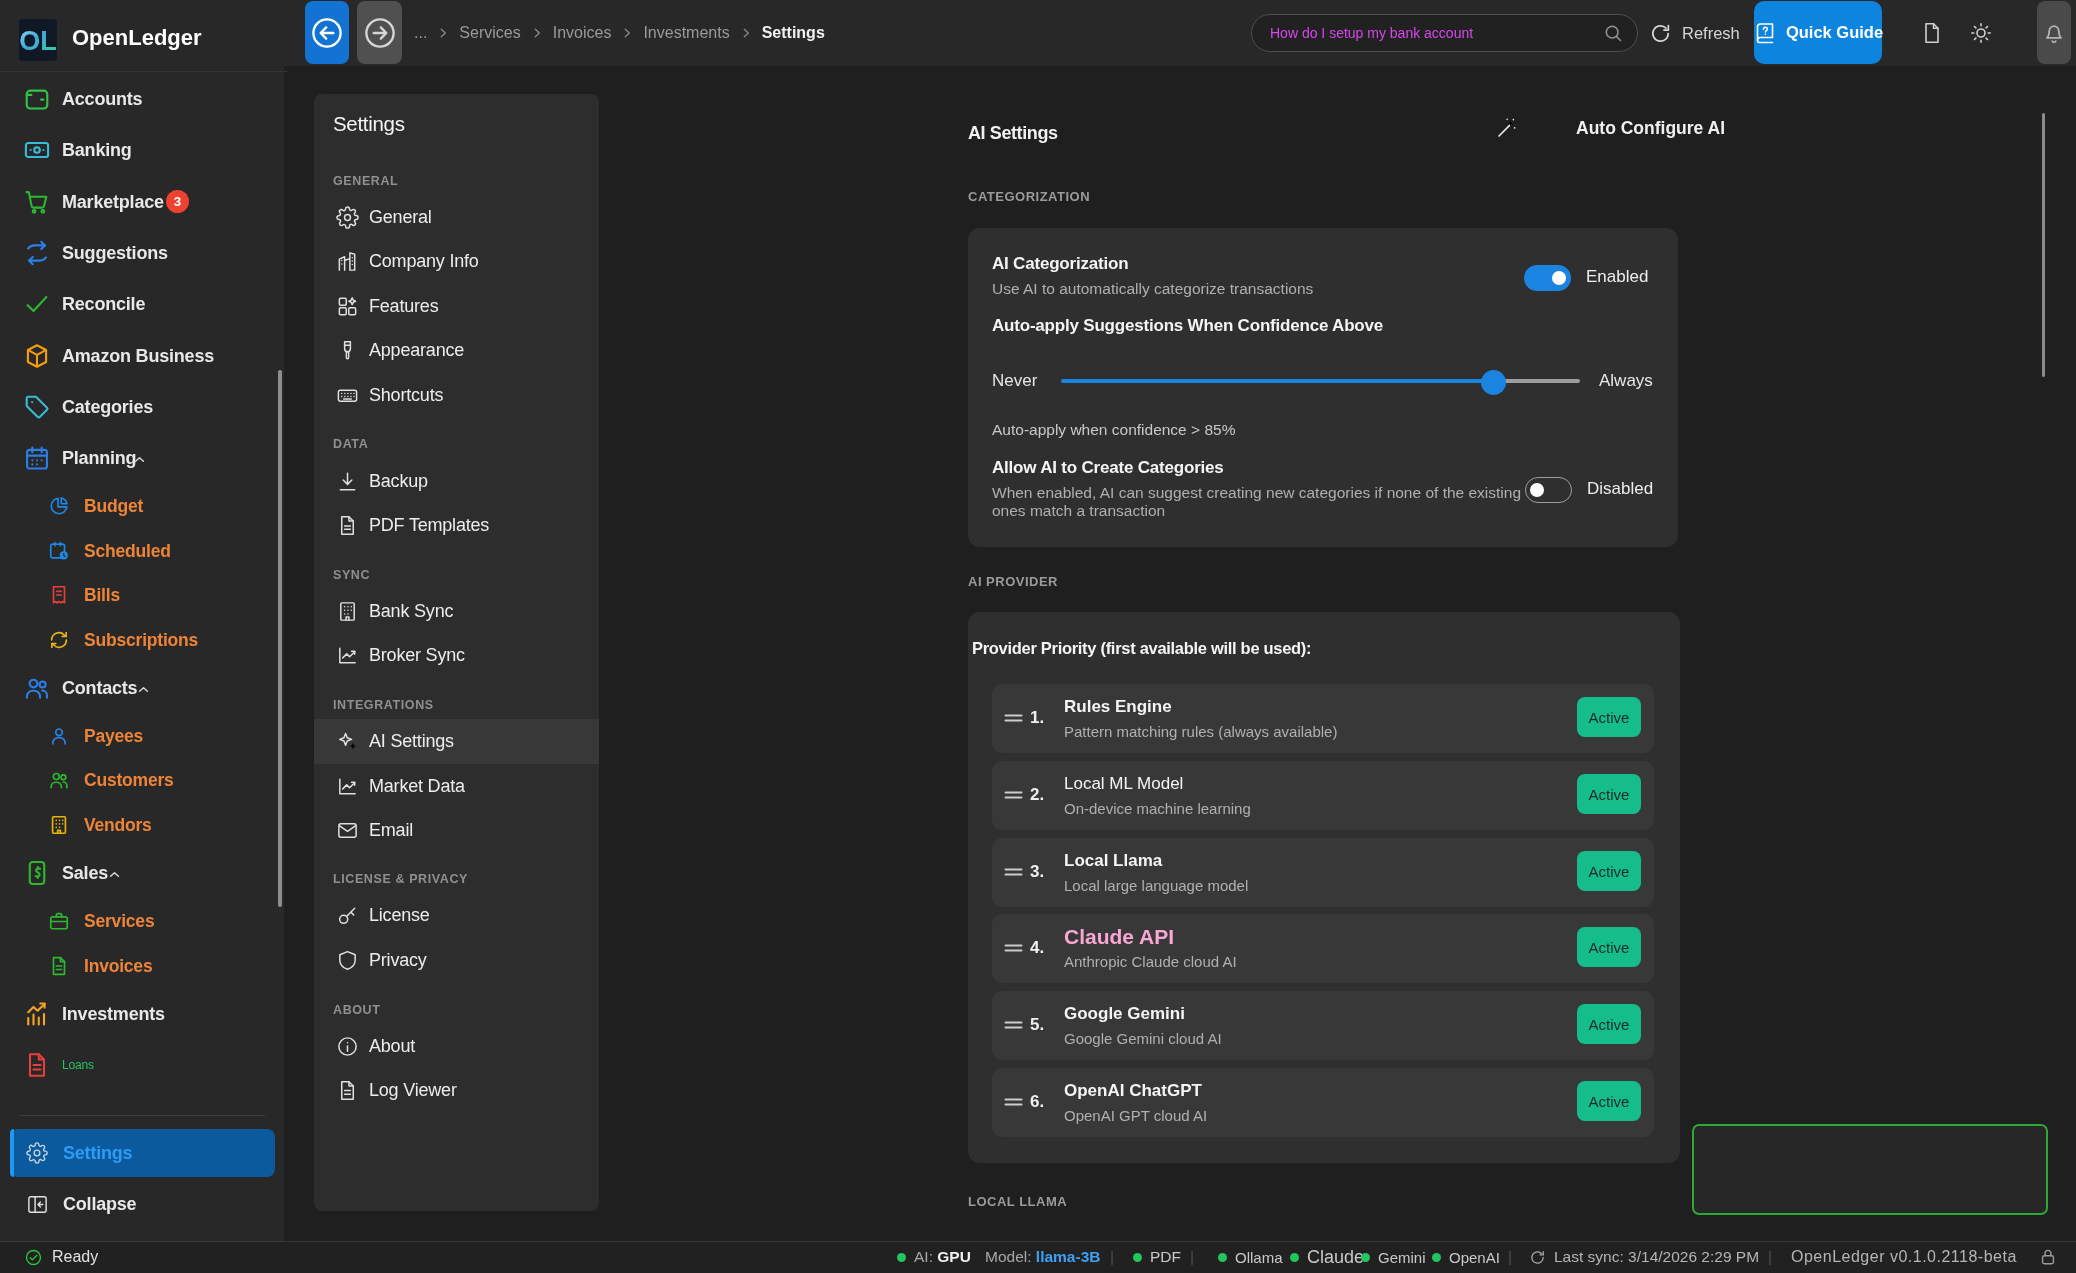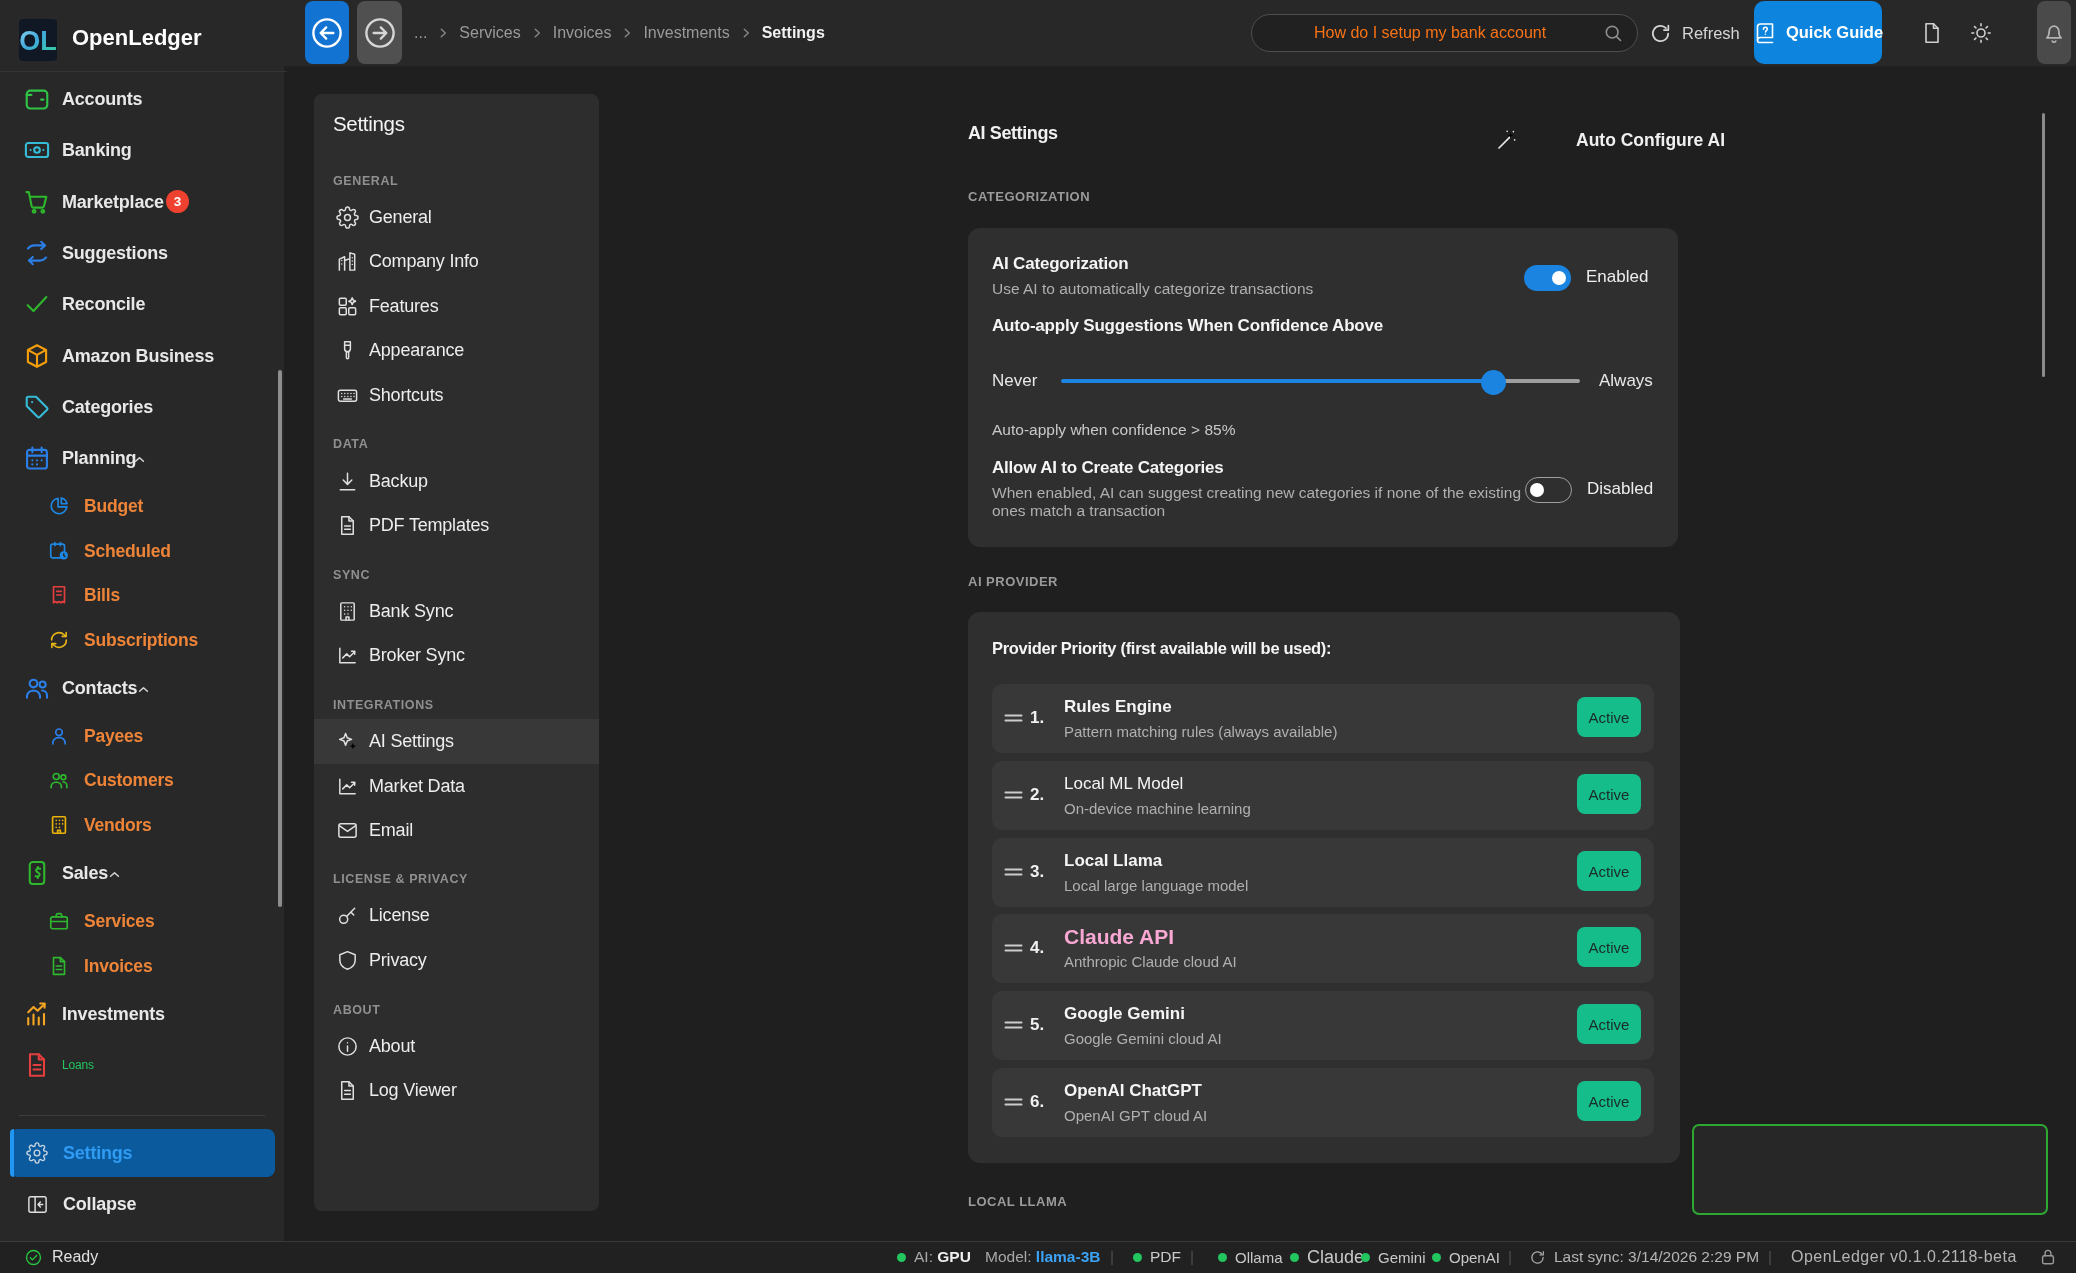--- a/index.html
+++ b/index.html
@@ -307,21 +307,21 @@
     <svg width="14" height="14" viewBox="0 0 24 24" fill="none" stroke="#8a8a8a" stroke-width="2.2" stroke-linecap="round" stroke-linejoin="round" style="margin:0 9px">
       <path d="M9 5.5 16 12l-7 6.5"></path>
     </svg>
     <span style="font-size:16px;color:#9a9a9a;font-weight:400;letter-spacing:0;white-space:nowrap;">Investments</span>
     <svg width="14" height="14" viewBox="0 0 24 24" fill="none" stroke="#8a8a8a" stroke-width="2.2" stroke-linecap="round" stroke-linejoin="round" style="margin:0 9px">
       <path d="M9 5.5 16 12l-7 6.5"></path>
     </svg>
     <span style="font-size:16px;color:#f2f2f2;font-weight:700;letter-spacing:0;white-space:nowrap;">Settings</span>
   </div>
 <div class="abs" style="left:1251px;top:14px;width:387px;height:38px;background:#212121;border:1px solid #4e4e4e;border-radius:19px;display:flex;align-items:center;padding:0 14px 0 18px">
-    <span style="font-size:16px;color:#f97316;font-weight:400;letter-spacing:0;white-space:nowrap;margin-left:44px;">How do I setup my bank account</span>
+    <span style="font-size:14px;color:#d946ef;font-weight:400;letter-spacing:0;white-space:nowrap;">How do I setup my bank account</span>
     <div style="margin-left:auto">
       <svg class="ic" width="20" height="20" viewBox="0 0 24 24" fill="none" stroke="#8f8f8f" stroke-width="1.9" stroke-linecap="round" stroke-linejoin="round">
         <circle cx="11" cy="11" r="7"></circle>
         <path d="M16.3 16.3 21 21"></path>
       </svg>
     </div>
   </div>
 <div class="abs r" style="left:1649px;top:13px;height:40px;">
     <svg class="ic" width="23" height="23" viewBox="0 0 24 24" fill="none" stroke="#d5d5d5" stroke-width="1.8" stroke-linecap="round" stroke-linejoin="round">
       <path d="M20 12a8 8 0 1 1-2.3-5.6"></path>
@@ -526,21 +526,21 @@
       <path d="M13.5 2.8v4.5H18"></path>
       <path d="M9 12h6M9 15.8h6"></path>
     </svg>
   </div>
 <div class="abs r" style="left:369px;top:1070px;height:40px;">
     <span style="font-size:18px;color:#ededed;font-weight:400;letter-spacing:-0.2px;white-space:nowrap;">Log Viewer</span>
   </div>
 <div class="abs r" style="left:968px;top:113px;height:40px;">
     <span style="font-size:18px;color:#f0f0f0;font-weight:700;letter-spacing:-0.4px;white-space:nowrap;">AI Settings</span>
   </div>
-<div class="abs r" style="left:1494px;top:120px;height:40px;gap:24px;">
+<div class="abs r" style="left:1494px;top:108px;height:40px;gap:24px;">
     <svg class="ic" width="25" height="25" viewBox="0 0 24 24" fill="none" stroke="#e8e8e8" stroke-width="1.6" stroke-linecap="round" stroke-linejoin="round">
       <path d="M4.8 19.2 15.2 8.8"></path>
       <path d="M15.8 4.6l.7 1.9 1.9.7-1.9.7-.7 1.9-.7-1.9-1.9-.7 1.9-.7.7-1.9Z" fill="currentcolor" stroke="none"></path>
       <path d="M19.8 11.4h.01M18.6 3.4h.01M12.6 3.2h.01"></path>
     </svg>
     <span style="width:9px"></span>
     <span style="font-size:17.5px;color:#f0f0f0;font-weight:600;letter-spacing:0;white-space:nowrap;">Auto Configure AI</span>
   </div>
 <div class="abs r" style="left:968px;top:176px;height:40px;">
     <span style="font-size:13px;color:#9b9b9b;font-weight:700;letter-spacing:0.5px;white-space:nowrap;">CATEGORIZATION</span>
@@ -583,21 +583,21 @@
   </div>
 <div class="abs" style="left:1525px;top:477px;width:47px;height:26px;background:transparent;border:1.5px solid #9e9e9e;border-radius:13px"></div>
 <div class="abs" style="left:1530px;top:483px;width:14px;height:14px;background:#fff;border-radius:50%"></div>
 <div class="abs r" style="left:1587px;top:469px;height:40px;">
     <span style="font-size:17px;color:#ededed;font-weight:400;letter-spacing:0;white-space:nowrap;">Disabled</span>
   </div>
 <div class="abs r" style="left:968px;top:561px;height:40px;">
     <span style="font-size:13px;color:#9b9b9b;font-weight:700;letter-spacing:0.5px;white-space:nowrap;">AI PROVIDER</span>
   </div>
 <div class="abs" style="left:968px;top:612px;width:712px;height:551px;background:#2f2f2f;border-radius:12px"></div>
-<div class="abs r" style="left:992px;top:628px;height:40px;">
+<div class="abs r" style="left:972px;top:628px;height:40px;">
     <span style="font-size:16.5px;color:#f5f5f5;font-weight:700;letter-spacing:-0.3px;white-space:nowrap;">Provider Priority (first available will be used):</span>
   </div>
 <div class="abs" style="left:992px;top:684px;width:662px;height:69px;background:#383838;border-radius:10px"></div>
 <div class="abs" style="left:1004px;top:712px">
     <svg width="19" height="12" viewBox="0 0 19 12" fill="none" stroke="#cccccc" stroke-width="2" stroke-linecap="round">
       <path d="M1.5 3.5h16M1.5 8.5h16"></path>
     </svg>
   </div>
 <div class="abs r" style="left:1030px;top:698px;height:40px;">
     <span style="font-size:17px;color:#f0f0f0;font-weight:700;letter-spacing:0;white-space:nowrap;">1.</span>

